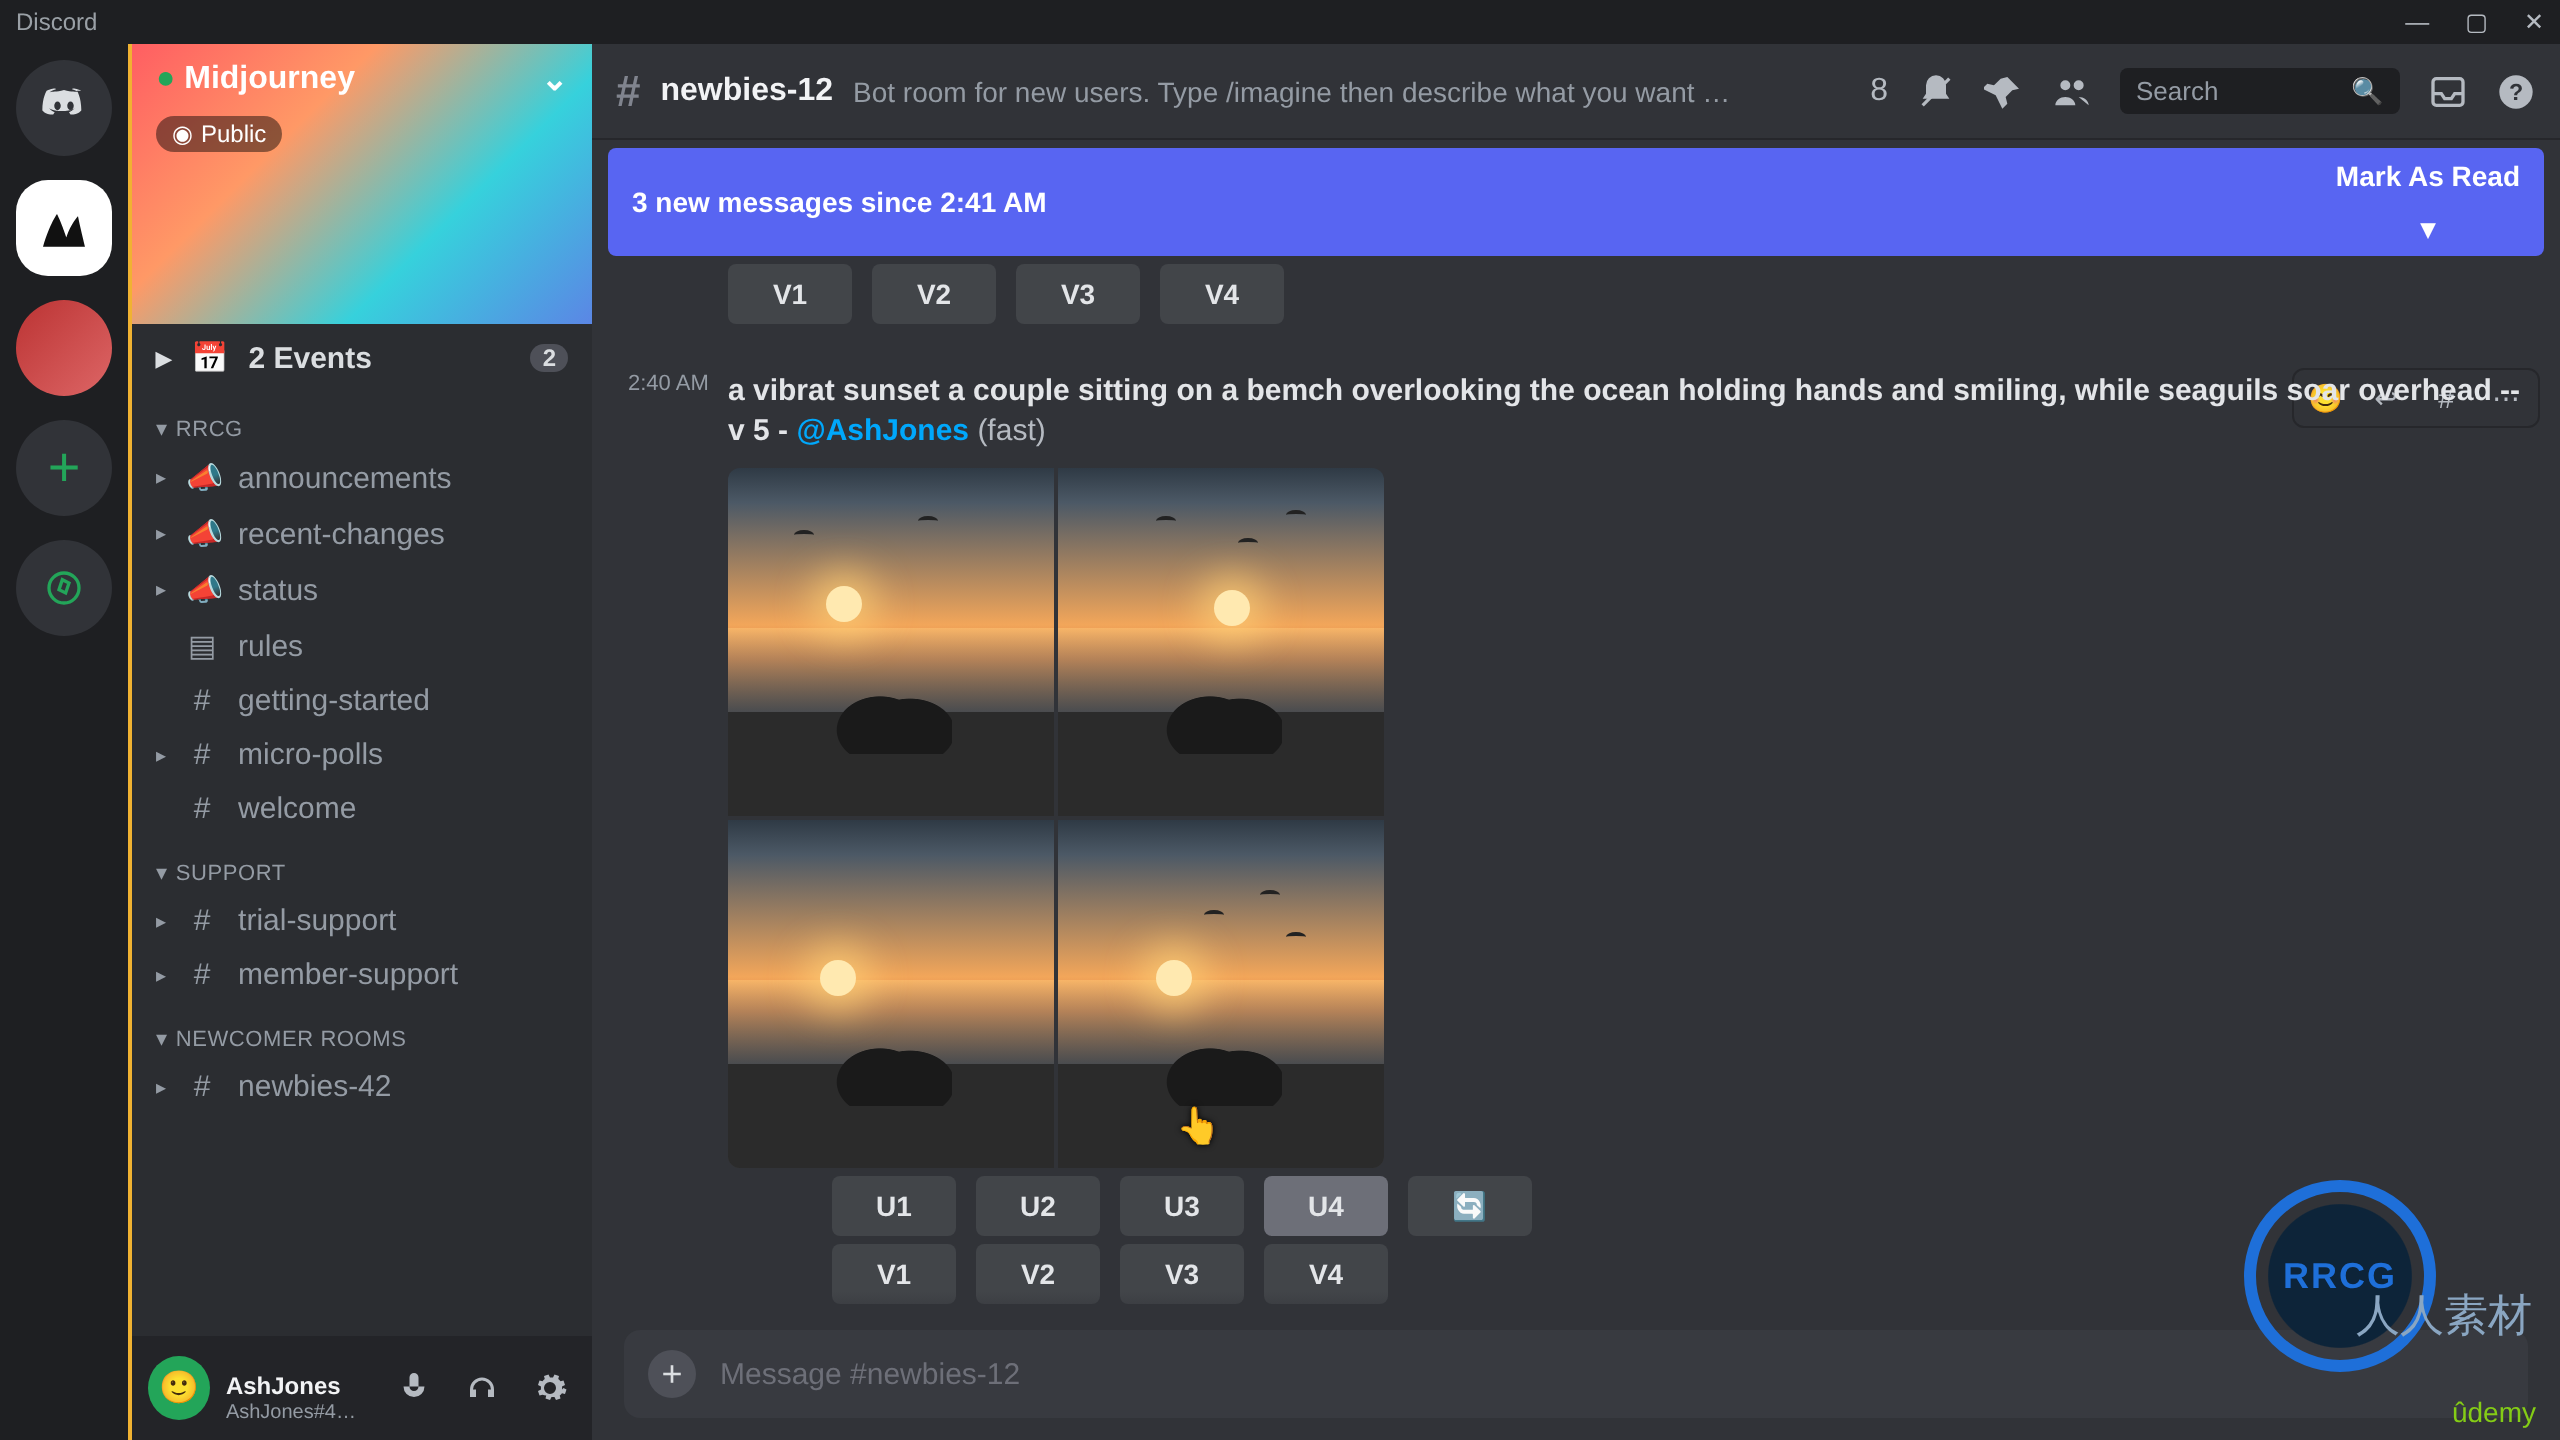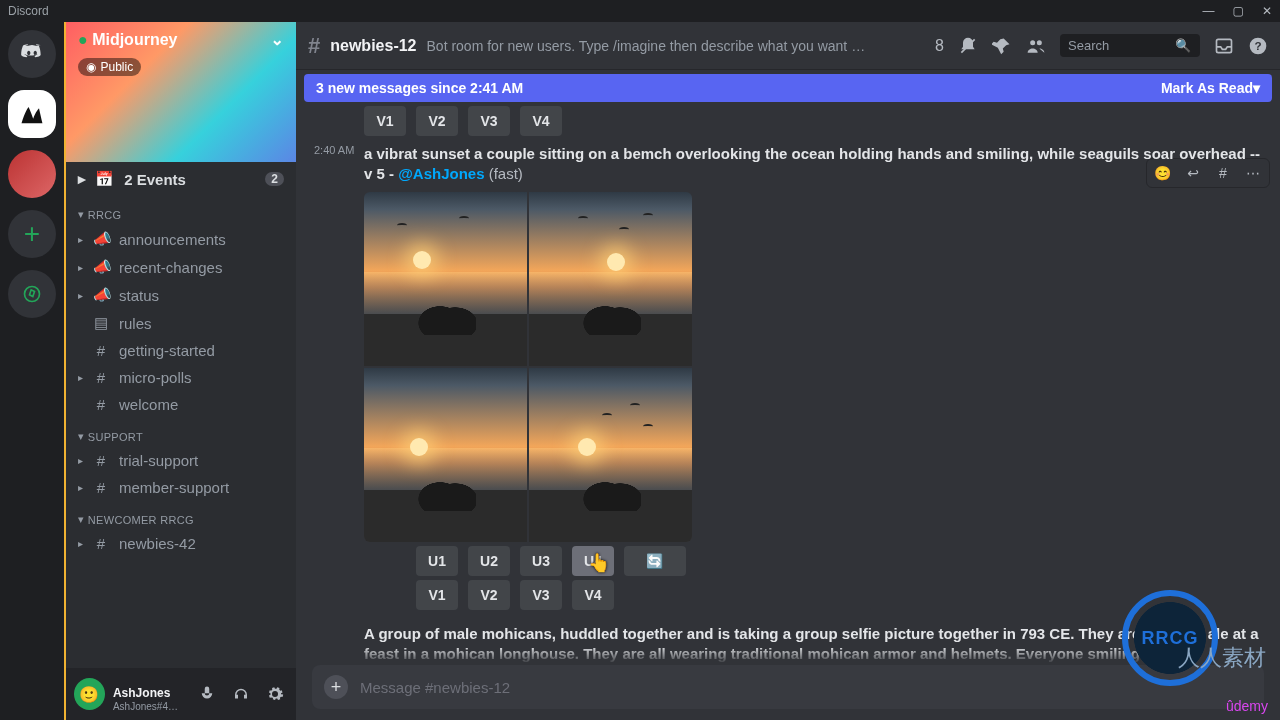--- a/index.html
+++ b/index.html
@@ -40,35 +40,35 @@
 
 .main { position:absolute; top:22px; left:296px; right:0; bottom:0; background:#313338; display:flex; flex-direction:column; }
 .topbar { height:48px; display:flex; align-items:center; padding:0 12px; gap:10px; border-bottom:1px solid #26272b; }
 .topbar .hash { color:#80848e; font-size:22px; font-weight:700; }
 .topbar .cname { font-size:16px; font-weight:700; color:#f2f3f5; }
 .topbar .topic { color:#949ba4; font-size:14px; max-width:440px; white-space:nowrap; overflow:hidden; text-overflow:ellipsis; }
 .topbar .btns { margin-left:auto; display:flex; align-items:center; gap:14px; color:#b5bac1; }
 .search { background:#1e1f22; border-radius:4px; padding:4px 8px; display:flex; align-items:center; gap:6px; width:140px; font-size:13px; color:#949ba4; }
 
 .newbar { margin:4px 8px 0; background:#5865f2; color:#fff; font-size:14px; font-weight:600; padding:6px 12px; border-radius:4px; display:flex; align-items:center; }
-.newbar .mar { margin-left:auto; display:flex; align-items:center; gap:0; cursor:pointer; }
+.newbar .mar { margin-left:auto; display:flex; align-items:center; gap:10px; cursor:pointer;flex-direction:column; }
 
 .scroll { flex:1; overflow:hidden; position:relative; }
 .msgwrap { position:absolute; inset:0; padding:0 16px 4px 16px; }
 
 .hover-actions { position:absolute; top:56px; right:10px; display:flex; gap:2px; background:#313338; border:1px solid #26272b; border-radius:6px; padding:2px; }
 .hover-actions span { width:28px; height:24px; display:flex; align-items:center; justify-content:center; color:#b5bac1; cursor:pointer; font-size:14px; }
 
 .btnrow { display:flex; gap:10px; margin:4px 0 2px 52px; }
-.btnrow button { width:42px; height:30px; background:#424549; border:none; border-radius:4px; color:#e3e5e8; font-size:14px; font-weight:600; cursor:pointer; }
+.btnrow button { width:62px; height:30px; background:#424549; border:none; border-radius:4px; color:#e3e5e8; font-size:14px; font-weight:600; cursor:pointer; }
 .btnrow button.hovered { background:#6d6f78; }
 .btnrow button.reroll { width:62px; background:#424549; }
 
 .ts { font-size:11px; color:#949ba4; position:absolute; left:2px; }
-.msg { position:relative; margin-top:8px; padding-left:52px; }
+.msg { position:relative; margin-top:24px; padding-left:52px; }
 .desc { color:#e3e5e8; font-size:15px; font-weight:600; line-height:20px; }
 .desc .mention { color:#00a8fc; }
 .desc .fast { color:#b5bac1; font-weight:400; }
 
 .grid { width:328px; height:350px; margin:8px 0 4px 0; display:grid; grid-template-columns:1fr 1fr; grid-template-rows:1fr 1fr; gap:2px; border-radius:6px; overflow:hidden; }
 .cell { position:relative; overflow:hidden; }
 .cell .sunset { position:absolute; inset:0; background:linear-gradient(180deg,#2f3a45 0%,#4c5966 10%,#f2a65a 45%,#d97742 55%,#3a3a3a 80%); }
 .cell .sun { position:absolute; width:18px; height:18px; border-radius:50%; background:#ffe9b0; box-shadow:0 0 18px 8px rgba(255,210,120,.7); }
 .cell.c1 .sun { left:30%; top:34%; }
 .cell.c2 .sun { left:48%; top:35%; }
@@ -85,21 +85,21 @@
 .next { margin-top:14px; padding-left:52px; color:#e3e5e8; font-size:15px; font-weight:600; line-height:20px; }
 .fade { position:absolute; left:0; right:0; bottom:0; height:18px; background:linear-gradient(180deg,transparent,#313338); }
 
 .inputbar { height:56px; padding:0 16px 10px; display:flex; align-items:center; }
 .inputbar .wrap { flex:1; background:#383a40; border-radius:8px; display:flex; align-items:center; padding:0 12px; height:44px; gap:12px; }
 .inputbar .add { width:24px; height:24px; border-radius:50%; background:#4e5058; color:#dbdee1; display:flex; align-items:center; justify-content:center; font-size:18px; cursor:pointer; }
 .inputbar .ph { color:#6d6f78; font-size:15px; }
 
 .rrcg { position:absolute; right:62px; bottom:34px; width:96px; height:96px; border-radius:50%; border:6px solid #1E6FD9; display:flex; align-items:center; justify-content:center; color:#1E6FD9; font-weight:800; font-size:18px; letter-spacing:1px; background:radial-gradient(circle,#0d2439 60%,transparent 61%); }
 .rrtxt { position:absolute; right:14px; bottom:47px; color:#8aa6c2; font-size:22px; font-weight:500; }
-.udemy { position:absolute; right:12px; bottom:6px; color:#d946ef; font-size:14px; }
+.udemy { position:absolute; right:12px; bottom:6px; color:#84cc16; font-size:14px; }
 
 .cursor { position:absolute; left:588px; top:552px; font-size:18px; color:#fff; text-shadow:0 0 3px #000; pointer-events:none; }
 
 svg { display:block; }
 </style>
 </head>
 <body>
 
 <div class="titlebar">
   <span>Discord</span>
@@ -201,21 +201,21 @@
       <span>trial-support</span>
     </div>
   <div class="ch">
       <span class="arw">▸</span>
       <span class="ico">#</span>
       <span>member-support</span>
     </div>
 
   <div class="cat">
       <span>▾</span>
-      <span>NEWCOMER RRCG</span>
+      <span>NEWCOMER ROOMS</span>
     </div>
   <div class="ch">
       <span class="arw">▸</span>
       <span class="ico">#</span>
       <span>newbies-42</span>
     </div>
 
   <div class="userbar">
     <div class="av">🙂</div>
     <div class="uinfo">

